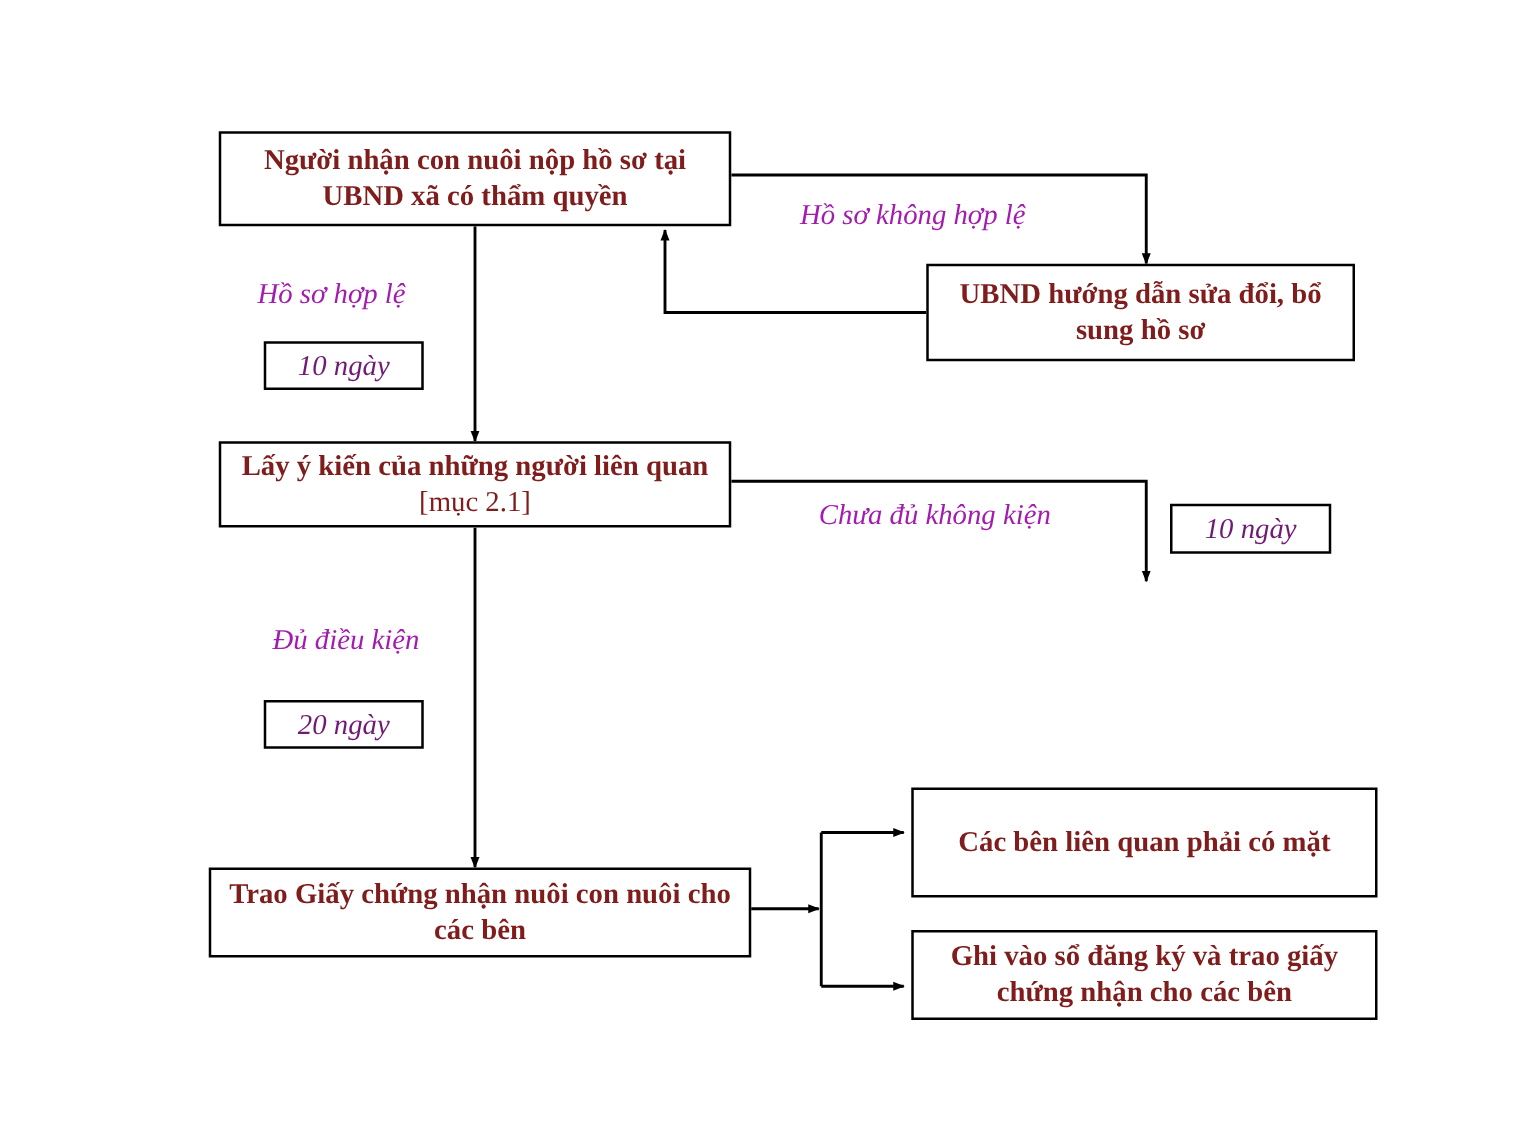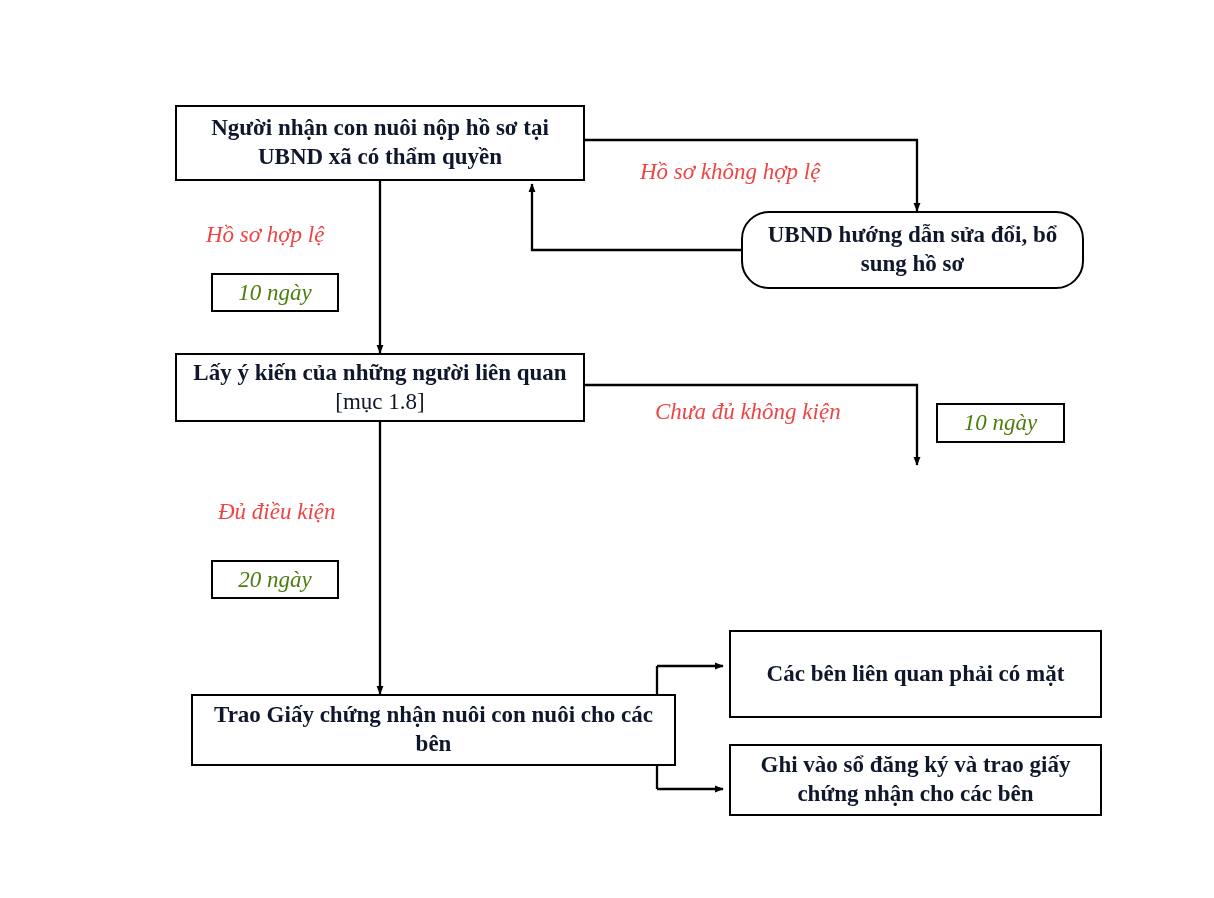--- a/index.html
+++ b/index.html
@@ -29,44 +29,44 @@
     box-sizing: border-box;
     border: 2px solid #000000;
     background: #ffffff;
     display: flex;
     align-items: center;
     justify-content: center;
     text-align: center;
     font-weight: bold;
     font-size: 23px;
     line-height: 1.25;
-    color: #0f172a;
+    color: #7f1d1d;
     padding: 2px 6px;
   }
   .node .sub {
     font-weight: normal;
   }
   .badge {
     position: absolute;
     box-sizing: border-box;
     border: 2px solid #000000;
     background: #ffffff;
     display: flex;
     align-items: center;
     justify-content: center;
     text-align: center;
     font-style: italic;
     font-size: 23px;
-    color: #4d7c0f;
+    color: #701a75;
   }
   .edge-label {
     position: absolute;
     font-style: italic;
     font-size: 23px;
-    color: #ef4444;
+    color: #a21caf;
     white-space: nowrap;
     background: transparent;
     font-family: Liberation Serif, serif;
   }
 </style>
 </head>
 <body>
 
 <div id="canvas">
 
@@ -92,30 +92,30 @@
       <path d="M657,666 L657,789"></path>
       <path d="M657,666 L723,666" marker-end="url(#arrow)"></path>
       <path d="M657,789 L723,789" marker-end="url(#arrow)"></path>
     </g>
   </svg>
 
   <div class="node" style="left:175px; top:105px; width:410px; height:76px;">
     <span>Người nhận con nuôi nộp hồ sơ tại UBND xã có thẩm quyền</span>
   </div>
 
-  <div class="node" style="left:741px; top:211px; width:343px; height:78px;border-radius:28px;">
+  <div class="node" style="left:741px; top:211px; width:343px; height:78px;">
     <span>UBND hướng dẫn sửa đổi, bổ sung hồ sơ</span>
   </div>
 
   <div class="node" style="left:175px; top:353px; width:410px; height:69px;">
-    <span><span>Lấy ý kiến của những người liên quan </span><span class="sub">[mục 1.8]</span></span>
+    <span><span>Lấy ý kiến của những người liên quan </span><span class="sub">[mục 2.1]</span></span>
   </div>
 
 
-  <div class="node" style="left:191px; top:694px; width:485px; height:72px;">
+  <div class="node" style="left:167px; top:694px; width:434px; height:72px;">
     <span>Trao Giấy chứng nhận nuôi con nuôi cho các bên</span>
   </div>
 
   <div class="node" style="left:729px; top:630px; width:373px; height:88px;">
     <span>Các bên liên quan phải có mặt</span>
   </div>
 
   <div class="node" style="left:729px; top:744px; width:373px; height:72px;">
     <span>Ghi vào sổ đăng ký và trao giấy chứng nhận cho các bên</span>
   </div>

